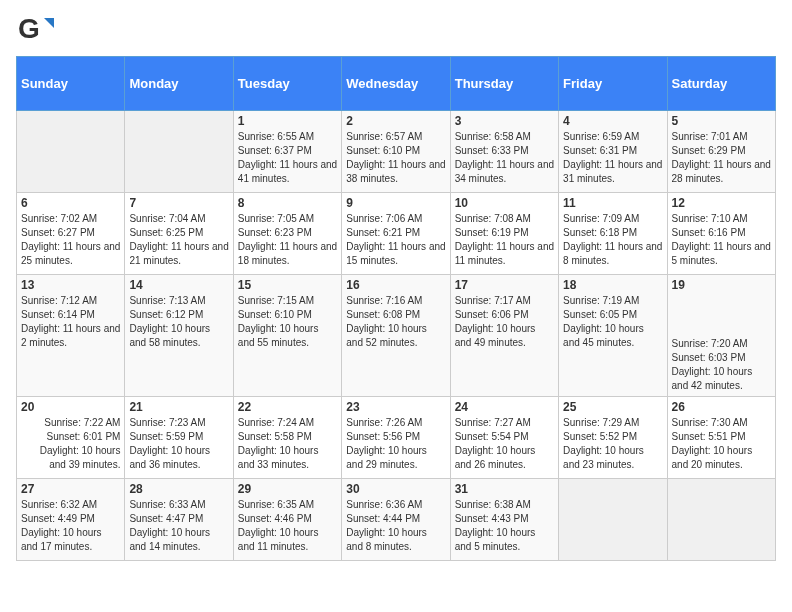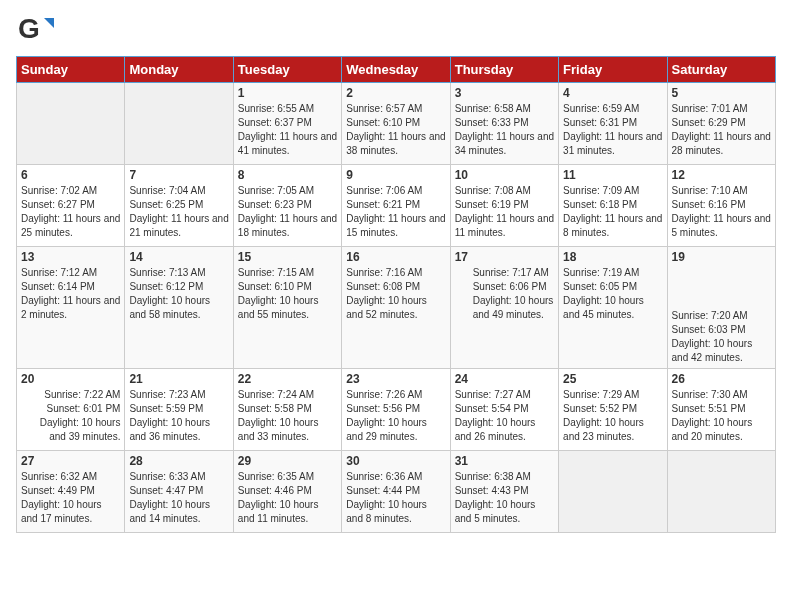--- a/index.html
+++ b/index.html
@@ -37,25 +37,25 @@
     .subtitle {
       font-size: 15px;
       color: #555;
     }
     table {
       width: 100%;
       border-collapse: collapse;
       table-layout: fixed;
     }
     thead tr th {
-      background: #b91c1c;
+      background: #3b82f6;
       color: #fff;
       font-size: 13px;
       font-weight: bold;
-      padding: 5px 4px;
+      padding: 19px 4px;
       text-align: left;
       border: 1px solid #5a9fd4;
     }
     tbody tr td {
       vertical-align: top;
       border: 1px solid #ccc;
       padding: 3px 4px;
       font-size: 10.5px;
       color: #333;
       height: 82px;
@@ -214,21 +214,21 @@
 Daylight: 10 hours and 55 minutes.</div>
           </td>
           <td>
             <span class="day-num">16</span>
             <div class="day-info" style="white-space: pre-line;">Sunrise: 7:16 AM
 Sunset: 6:08 PM
 Daylight: 10 hours and 52 minutes.</div>
           </td>
           <td>
             <span class="day-num">17</span>
-            <div class="day-info" style="white-space: pre-line; margin-left: 18px;">Sunrise: 7:17 AM
+            <div class="day-info" style="white-space: pre-line;">Sunrise: 7:17 AM
 Sunset: 6:06 PM
 Daylight: 10 hours and 49 minutes.</div>
           </td>
           <td>
             <span class="day-num">18</span>
             <div class="day-info" style="white-space: pre-line;">Sunrise: 7:19 AM
 Sunset: 6:05 PM
 Daylight: 10 hours and 45 minutes.</div>
           </td>
           <td>

